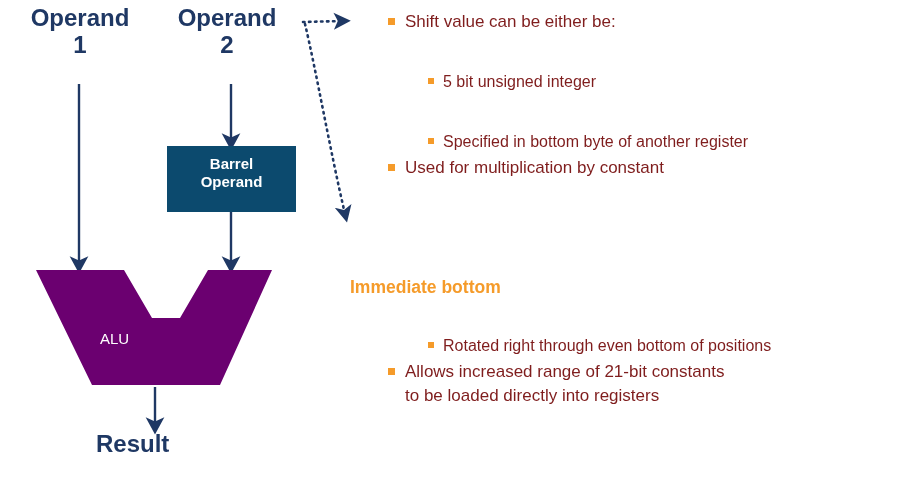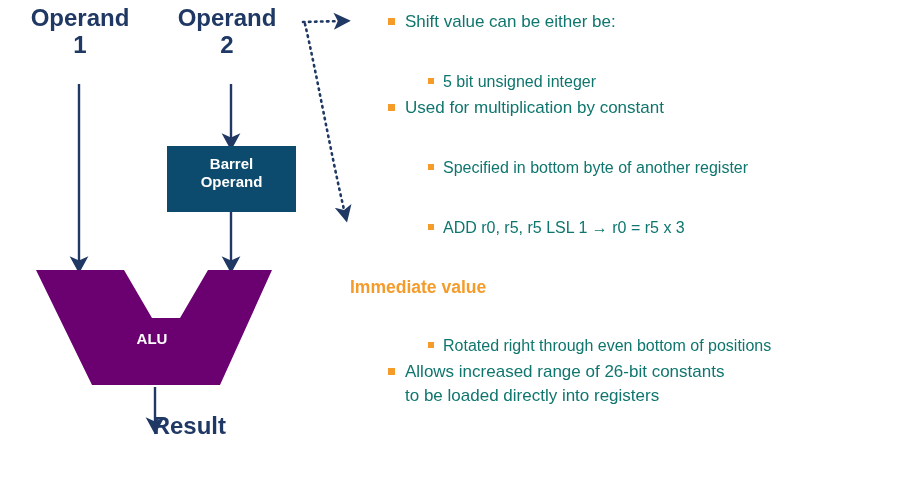--- a/index.html
+++ b/index.html
@@ -18,52 +18,52 @@
     font-weight:bold;
     color:#1F3864;
     font-size:24px;
     line-height:27px;
     text-align:center;
     letter-spacing:0px;
     white-space:pre-line;
   }
   #operand1-label{left:6px;top:4px;width:148px;}
   #operand2-label{left:152px;top:4px;width:150px;}
-  #result-label{left:96px;top:412px;width:130px;
-    font-weight:bold;color:#1F3864;font-size:24px;text-align:right;position:absolute;}
+  #result-label{left:96px;top:430px;width:130px;
+    font-weight:bold;color:#1F3864;font-size:24px;text-align:left;position:absolute;}
 
   
   #barrel-shifter-box{
     position:absolute;left:167px;top:146px;width:129px;height:66px;
     background:#0c4a6e;
   }
   #barrel-shifter-label{
     position:absolute;left:0;top:9px;width:129px;
     color:#ffffff;font-weight:bold;font-size:15px;line-height:18px;
     text-align:center;white-space:pre-line;
   }
   #alu-label{
     position:absolute;left:100px;top:330px;width:104px;
-    color:#ffffff;font-weight:bold;font-size:15px;text-align:center;
+    color:#ffffff;font-weight:normal;font-size:15px;text-align:left;
   }
 
   
   .text-col{position:absolute;}
   .lead{
     color:#F59B2A;
     font-weight:bold;
     font-size:17.5px;
     line-height:22px;
     margin:0 0 2px 0;
     white-space:nowrap;
   }
   .bullet-row{
     display:flex;
     align-items:flex-start;
-    color:#0f766e;
+    color:#7f1d1d;
     font-size:17px;
     line-height:24px;
     margin:2px 0;
   }
   .bullet-row.lvl1{margin-left:38px;}
   .bullet-row.lvl2{margin-left:78px;font-size:16px;margin-top:36px;}
   .sq{
     flex:0 0 auto;
     width:7px;height:7px;
     background:#F59B2A;
@@ -125,40 +125,36 @@
   <div class="text-col" id="block-register">
 
     <div class="bullet-row lvl1">
       <span class="sq"></span>
       <span class="btxt">Shift value can be either be:</span>
     </div>
     <div class="bullet-row lvl2">
       <span class="sq"></span>
       <span class="btxt">5 bit unsigned integer</span>
     </div>
+    <div class="bullet-row lvl2">
+      <span class="sq"></span>
+      <span class="btxt">Specified in bottom byte of another register</span>
+    </div>
     <div class="bullet-row lvl1">
       <span class="sq"></span>
       <span class="btxt">Used for multiplication by constant</span>
     </div>
-    <div class="bullet-row lvl2">
-      <span class="sq"></span>
-      <span class="btxt">Specified in bottom byte of another register</span>
-    </div>
-    <div class="bullet-row lvl2">
-      <span class="sq"></span>
-      <span class="btxt">ADD r0, r5, r5 LSL 1   →   r0 = r5 x 3</span>
-    </div>
   </div>
 
   <div class="text-col" id="block-immediate">
-    <div class="lead">Immediate value</div>
+    <div class="lead">Immediate bottom</div>
 
     <div class="bullet-row lvl2">
       <span class="sq"></span>
       <span class="btxt">Rotated right through even bottom of positions</span>
     </div>
     <div class="bullet-row lvl1">
       <span class="sq"></span>
-      <span class="btxt wrap">Allows increased range of 26-bit constants to be loaded directly into registers</span>
+      <span class="btxt wrap">Allows increased range of 21-bit constants to be loaded directly into registers</span>
     </div>
   </div>
 
 </div>
 
 </body></html>

